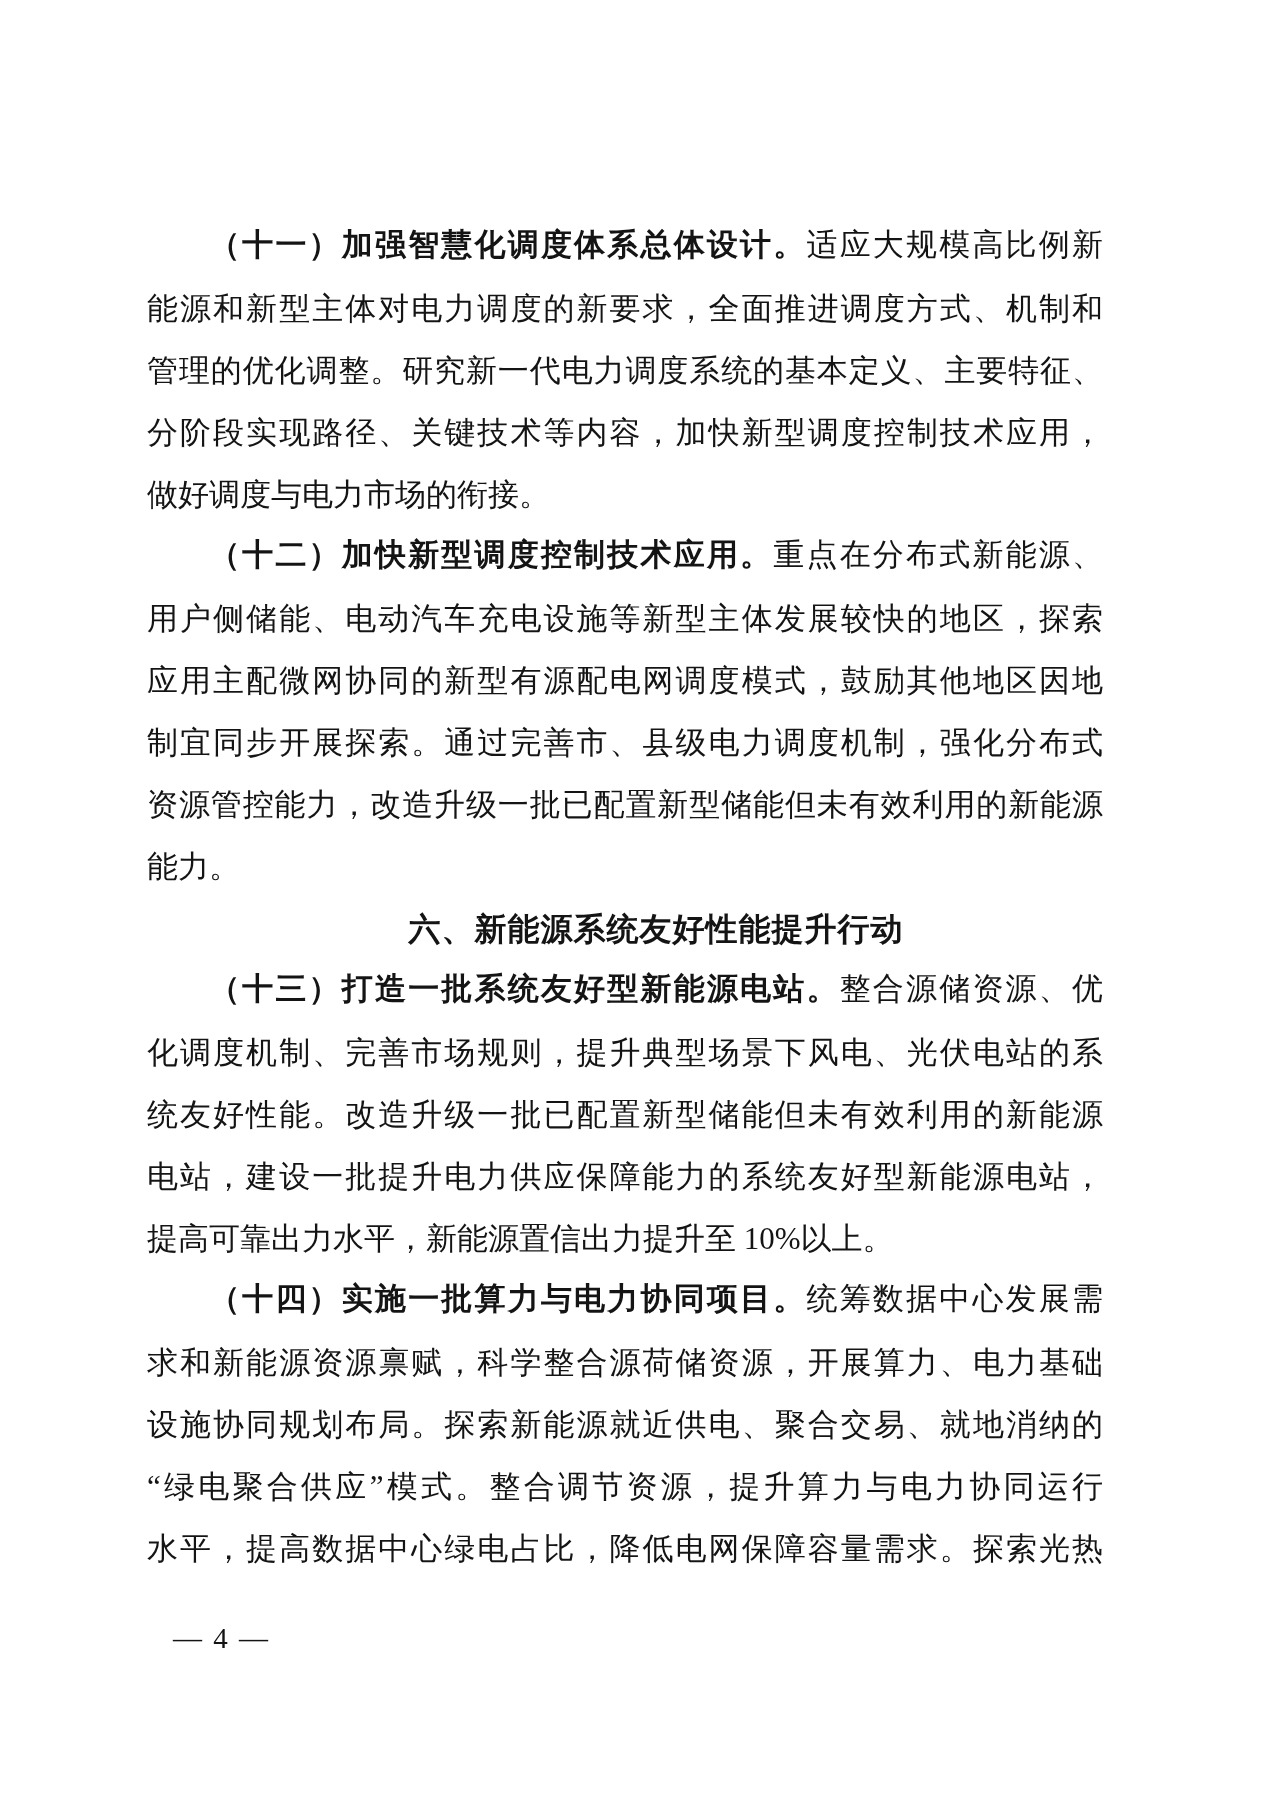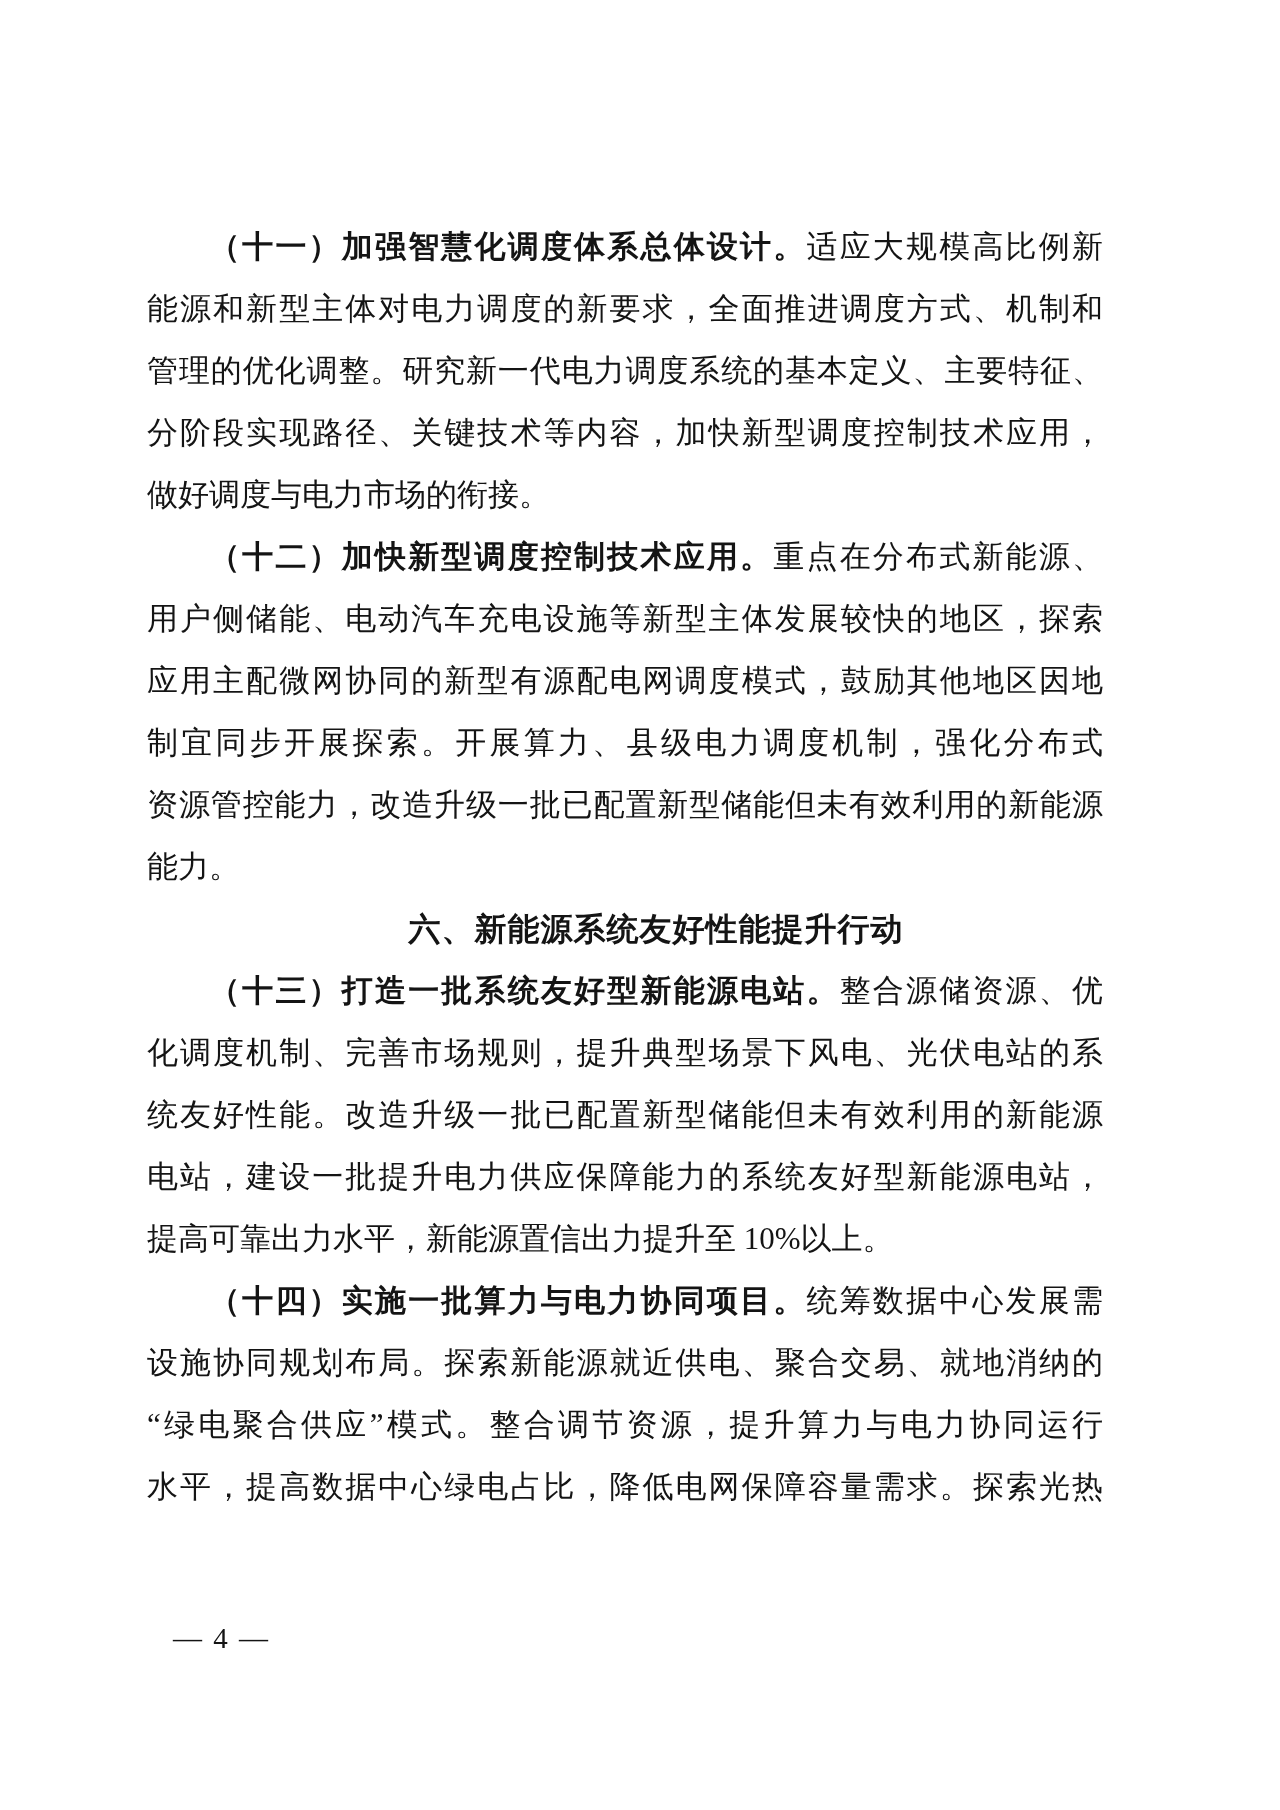--- a/index.html
+++ b/index.html
@@ -25,21 +25,21 @@
     font-size: 31px;
     white-space: nowrap;
     overflow: visible;
   }
   .line.justify {
     white-space: normal;
     text-align: justify;
     text-align-last: justify;
     text-justify: inter-character;
   }
-  .line.indent { padding-left: 62px; }
+  .line.indent { padding-left: 62px; font-family: Liberation Mono, monospace; }
   .seg-bold { font-weight: 700; }
   .line.heading {
     font-family: "Liberation Sans", "DejaVu Sans", sans-serif;
     font-weight: 700;
     font-size: 32px;
     letter-spacing: 1px;
     text-align: center;
   }
   .footer {
     position: absolute;
@@ -57,30 +57,31 @@
 <div class="page">
   <div class="text-block" id="text-block">
       <div class="line justify indent"><span class="seg-bold">（十一）加强智慧化调度体系总体设计。</span><span>适应大规模高比例新</span></div>
       <div class="line justify"><span>能源和新型主体对电力调度的新要求，全面推进调度方式、机制和</span></div>
       <div class="line justify"><span>管理的优化调整。研究新一代电力调度系统的基本定义、主要特征、</span></div>
       <div class="line justify"><span>分阶段实现路径、关键技术等内容，加快新型调度控制技术应用，</span></div>
       <div class="line"><span>做好调度与电力市场的衔接。</span></div>
       <div class="line justify indent"><span class="seg-bold">（十二）加快新型调度控制技术应用。</span><span>重点在分布式新能源、</span></div>
       <div class="line justify"><span>用户侧储能、电动汽车充电设施等新型主体发展较快的地区，探索</span></div>
       <div class="line justify"><span>应用主配微网协同的新型有源配电网调度模式，鼓励其他地区因地</span></div>
-      <div class="line justify"><span>制宜同步开展探索。开展算力、县级电力调度机制，强化分布式</span></div>
+      <div class="line justify"><span>制宜同步开展探索。通过完善市、县级电力调度机制，强化分布式</span></div>
       <div class="line justify"><span>资源管控能力，改造升级一批已配置新型储能但未有效利用的新能源</span></div>
       <div class="line"><span>能力。</span></div>
       <div class="line heading indent"><span class="seg-bold">六、新能源系统友好性能提升行动</span></div>
       <div class="line justify indent"><span class="seg-bold">（十三）打造一批系统友好型新能源电站。</span><span>整合源储资源、优</span></div>
       <div class="line justify"><span>化调度机制、完善市场规则，提升典型场景下风电、光伏电站的系</span></div>
       <div class="line justify"><span>统友好性能。改造升级一批已配置新型储能但未有效利用的新能源</span></div>
       <div class="line justify"><span>电站，建设一批提升电力供应保障能力的系统友好型新能源电站，</span></div>
       <div class="line"><span>提高可靠出力水平，新能源置信出力提升至 10%以上。</span></div>
       <div class="line justify indent"><span class="seg-bold">（十四）实施一批算力与电力协同项目。</span><span>统筹数据中心发展需</span></div>
+      <div class="line justify"><span>求和新能源资源禀赋，科学整合源荷储资源，开展算力、电力基础</span></div>
       <div class="line justify"><span>设施协同规划布局。探索新能源就近供电、聚合交易、就地消纳的</span></div>
       <div class="line justify"><span>“绿电聚合供应”模式。整合调节资源，提升算力与电力协同运行</span></div>
       <div class="line justify"><span>水平，提高数据中心绿电占比，降低电网保障容量需求。探索光热</span></div>
     </div>
   <div class="footer">
     <span>— 4 —</span>
   </div>
 </div>
 
 </body></html>

